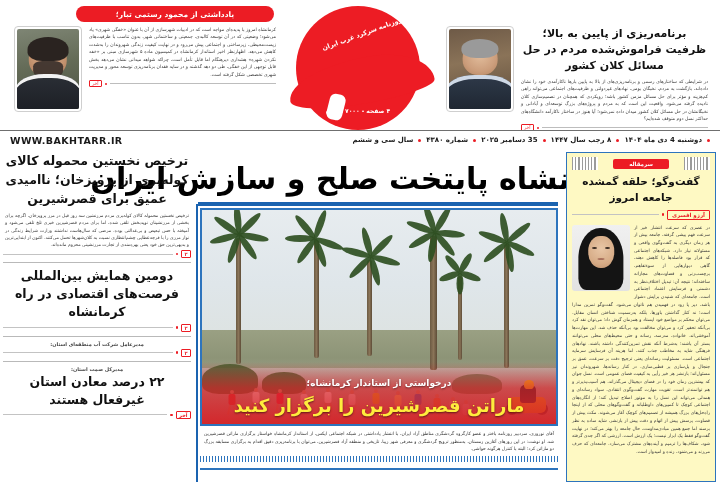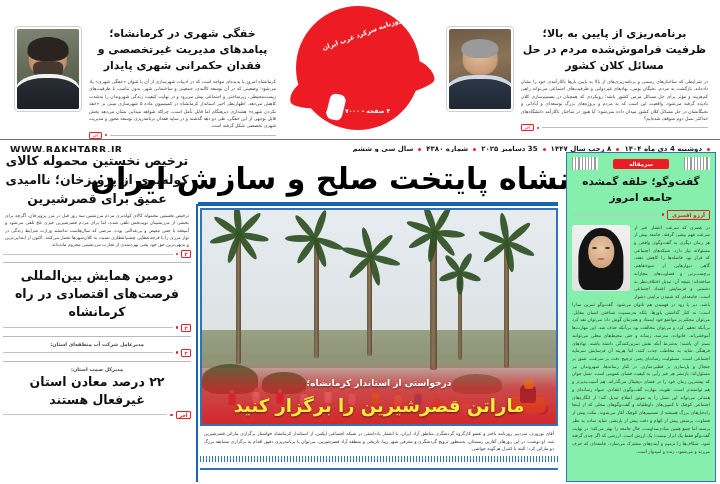--- a/index.html
+++ b/index.html
@@ -107,21 +107,20 @@
   .logo-white-cut{
     position:absolute;left:46px;top:94px;width:16px;height:26px;background:#fff;
     border-radius:6px;transform:rotate(14deg);
   }
 
   
   .strip{
     position:absolute;left:0;top:130px;width:720px;height:22px;
     border-top:1.1px solid #6f6f6f;border-bottom:1.1px solid #6f6f6f;
     background:#fff;
-    margin-top:9px;
   }
   .url{
     position:absolute;left:10px;top:4px;font-size:9.5px;font-weight:bold;color:#1a1a1a;
     letter-spacing:.4px;direction:ltr;
   }
   .dateline{
     position:absolute;right:10px;top:5px;font-size:7px;font-weight:bold;color:#1a1a1a;
     display:flex;align-items:center;gap:5px;direction:rtl;
   }
   .dateline .sep{width:3px;height:3px;border-radius:50%;background:#ec1c24;display:inline-block;}
@@ -211,21 +210,21 @@
   }
   .dotted-rule{
     position:absolute;left:200px;top:304px;width:358px;height:6px;
     background:repeating-linear-gradient(90deg,#2d74bd 0 1.2px,#fff 1.2px 3px);
   }
   .bottom-line{position:absolute;left:200px;top:316px;width:358px;height:2px;background:#2d74bd;}
 
   
   .colR{
     position:absolute;left:566px;top:0px;width:150px;height:330px;
-    border:1.5px solid #2d74bd;box-sizing:border-box;padding:4px 5px;background:#86efac;
+    border:1.5px solid #2d74bd;box-sizing:border-box;padding:4px 5px;background:#fef9c3;
   }
   .edit-bar{position:relative;height:13px;margin-bottom:4px;display:flex;align-items:center;justify-content:center;}
   .edit-hatch-l,.edit-hatch-r{
     position:absolute;top:0;width:26px;height:13px;
     background:repeating-linear-gradient(90deg,#9b9b9b 0 1.2px,#fff 1.2px 3.2px);
   }
   .edit-hatch-l{left:0;} .edit-hatch-r{right:0;}
   .edit-badge{
     position:relative;z-index:2;background:#ec1c24;color:#fff;font-size:5.5px;font-weight:bold;
     padding:2px 16px;border-radius:2px;
@@ -256,26 +255,26 @@
   .eyeC.l{left:34%;} .eyeC.r{right:34%;}
   .mouthC{position:absolute;left:50%;top:50%;transform:translateX(-50%);width:7px;height:2px;border-radius:50%;background:#a8705c;}
 </style>
 </head>
 <body>
 
 <div class="page">
 
   <div class="topband">
 
+    <div class="pill pill-left">یادداشتی از محمود رستمی تبار؛</div>
 
 
     <div class="note note-left">
       <div class="note-inner">
         <div class="note-text">
-          <div class="note-head">خفگی شهری در کرمانشاه؛ پیامدهای مدیریت غیرتخصصی و فقدان حکمرانی شهری پایدار</div>
           <div class="note-body">کرمانشاه امروز با پدیده‌ای مواجه است که در ادبیات شهرسازی از آن با عنوان «خفگی شهری» یاد می‌شود؛ وضعیتی که در آن توسعه کالبدی، جمعیتی و ساختمانی شهر، بدون تناسب با ظرفیت‌های زیست‌محیطی، زیرساختی و اجتماعی پیش می‌رود و در نهایت کیفیت زندگی شهروندان را به‌شدت کاهش می‌دهد. اظهارنظر اخیر استاندار کرمانشاه در کمیسیون ماده ۵ شهرسازی مبنی بر «خفه نکردن شهره» هشداری دیرهنگام اما قابل تأمل است، چراکه شواهد میدانی نشان می‌دهد بخش قابل توجهی از این خفگی، طی دو دهه گذشته و در سایه فقدان برنامه‌ریزی توسعه محور و مدیریت شهری تخصصی شکل گرفته است.</div>
           <div class="dotline">
             <span class="ln"></span>
             <span class="dt"></span>
             <span class="more-tag">آخر</span>
           </div>
         </div>
         <div class="photo-box">
           <div class="photo-in portA">
             <div class="hairA"></div>

